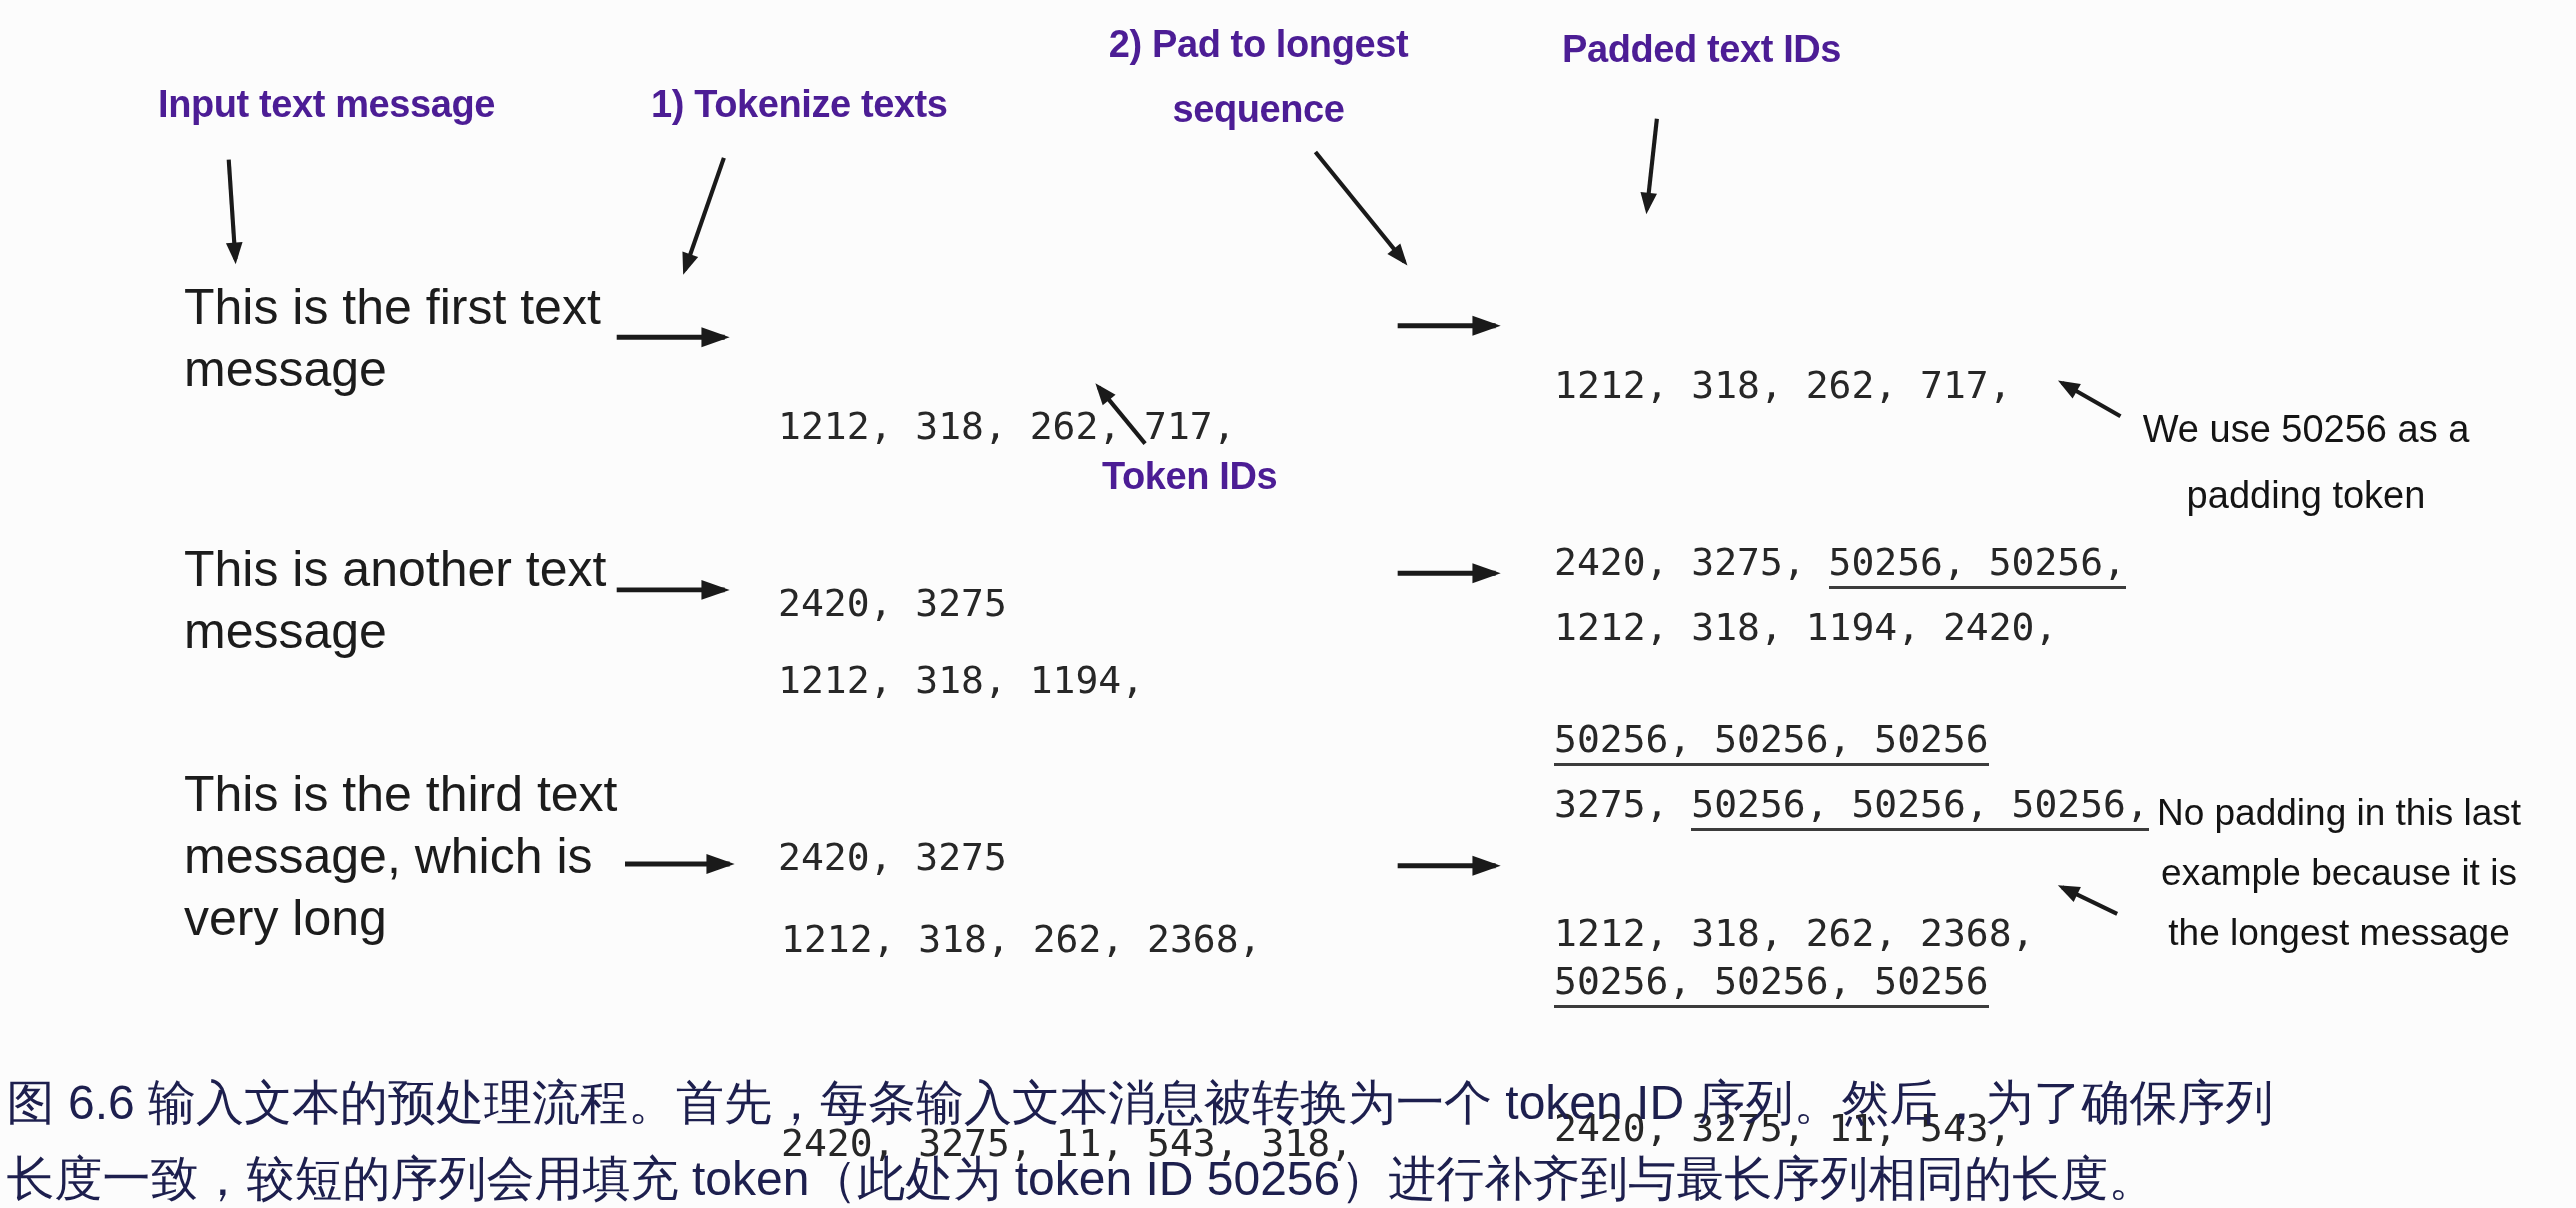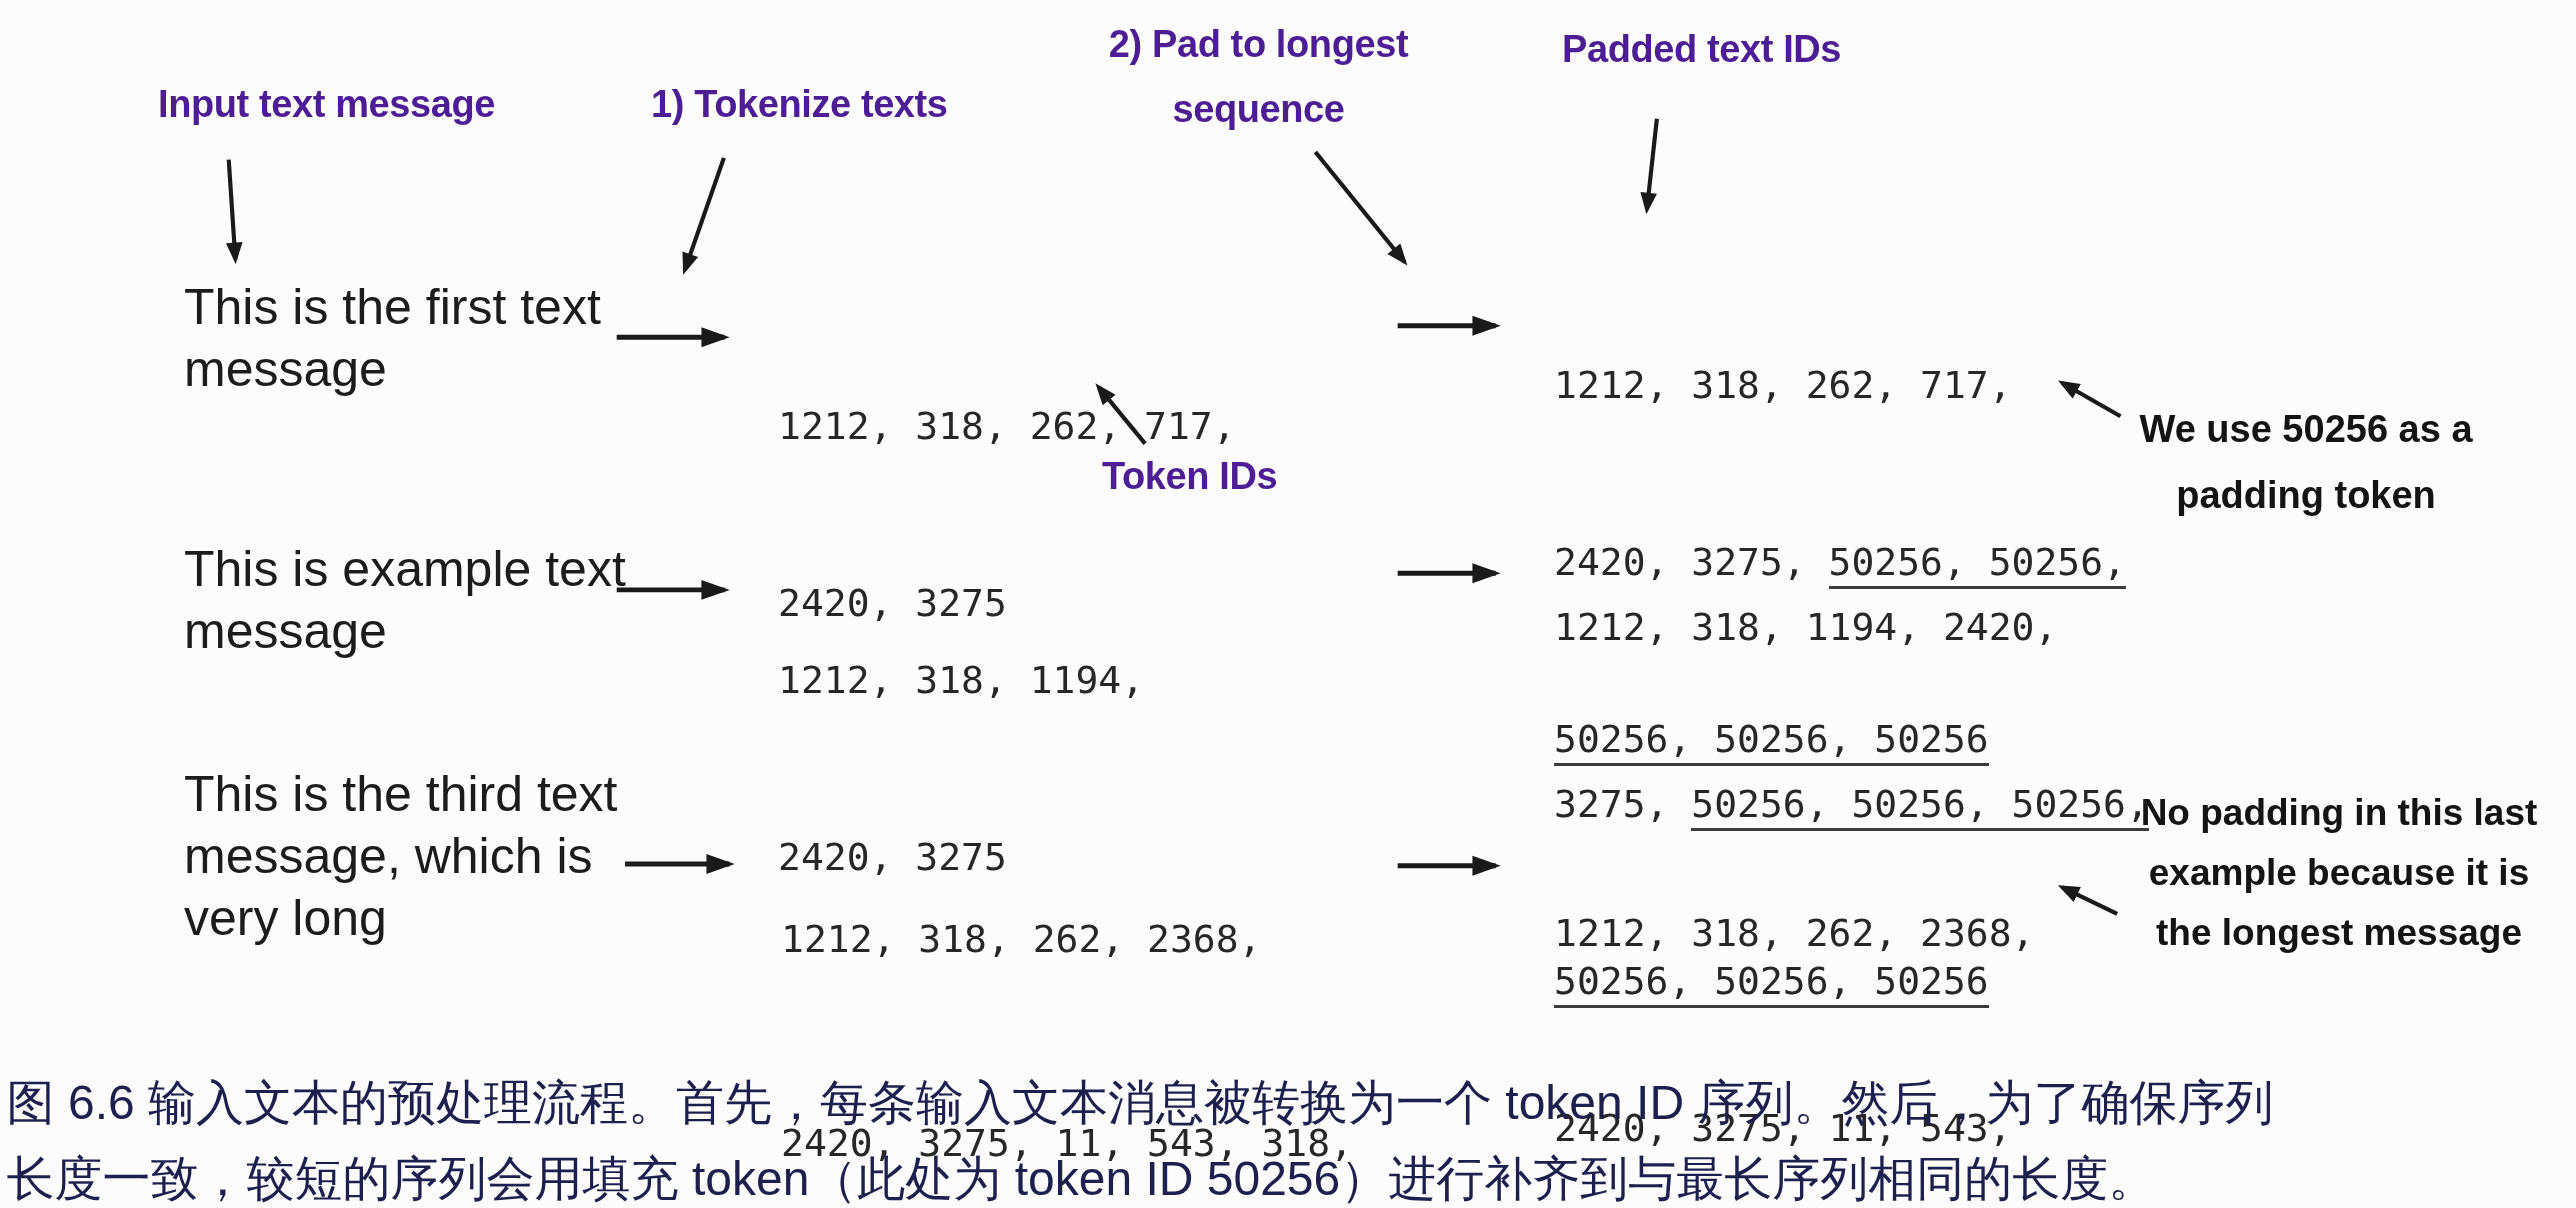--- a/index.html
+++ b/index.html
@@ -33,21 +33,21 @@
     color:#272727;
     white-space:pre;
   }
   .mono .line{white-space:pre;}
   .u{
     border-bottom:3.3px solid #3c3c3c;
     padding-bottom:2px;
   }
   .note{
     position:absolute;
-    font-weight:700;
+    font-weight:400;
     color:#141414;
     text-align:center;
   }
   .caption{
     position:absolute;
     left:6.6px;top:1065px;
     font-size:48px;
     line-height:76px;
     color:#1d1f4e;
     white-space:nowrap;
@@ -83,21 +83,21 @@
     <div class="line">2420, 3275</div>
   </div>
 
   <div class="mono" style="left:1554px;top:238px;line-height:59px;">
     <div class="line">1212, 318, 262, 717,</div>
     <div class="line"><span>2420, 3275, </span><span class="u">50256, 50256,</span></div>
     <div class="line"><span class="u">50256, 50256, 50256</span></div>
   </div>
 
   <div class="msg" style="left:184px;top:538px;">
-    <div>This is example text</div>
+    <div>This is another text</div>
     <div>message</div>
   </div>
 
   <div class="mono" style="left:778px;top:533px;line-height:59px;">
     <div class="line">1212, 318, 1194,</div>
     <div class="line">2420, 3275</div>
   </div>
 
   <div class="mono" style="left:1554px;top:480px;line-height:59px;">
     <div class="line">1212, 318, 1194, 2420,</div>

